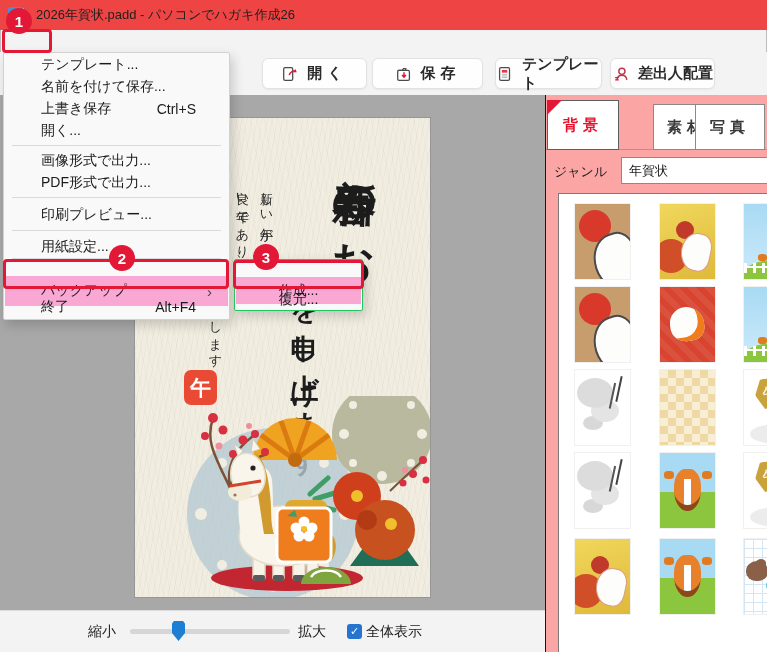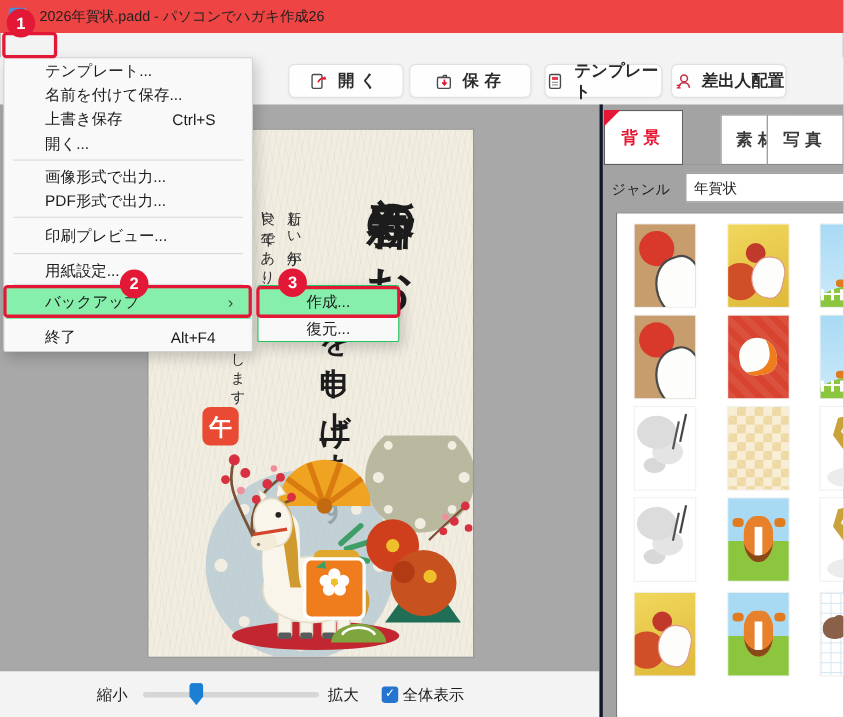--- a/index.html
+++ b/index.html
@@ -53,21 +53,21 @@
   .bottombar { position:absolute; left:0; top:610px; width:545px; height:42px; background:#f3f3f3; border-top:1px solid #dcdcdc; font-size:14px; color:#1b1b1b; }
   .bb-label { position:absolute; top:12px; }
   .lbl-out { left:88px; } .lbl-in { left:298px; } .lbl-fit { left:366px; }
   .slider-track { position:absolute; left:130px; top:18px; width:160px; height:5px; background:#d6d6d6; border-radius:3px; cursor:pointer; }
   .slider-thumb { position:absolute; top:-8px; width:13px; height:20px; background:#1c7fd4;
                   clip-path:polygon(15% 0,85% 0,100% 12%,100% 60%,50% 100%,0 60%,0 12%); cursor:grab; }
   .checkbox { position:absolute; left:347px; top:13px; width:15px; height:15px; background:#2574cf; border-radius:3px;
               color:#fff; font-size:11px; line-height:15px; text-align:center; cursor:pointer; }
 
   
-  .side-panel { position:absolute; left:545px; top:95px; width:222px; height:557px; background:#a3a3a3; border-left:3px solid #0f172a; overflow:hidden; }
+  .side-panel { position:absolute; left:545px; top:95px; width:222px; height:557px; background:#fca5a5; border-left:1px solid #0f172a; overflow:hidden; }
   .tab-line { position:absolute; left:0; top:54px; width:222px; height:1px; background:#9a9a9a; }
   .tab { position:absolute; background:#fff; display:flex; align-items:center; justify-content:center;
          font-size:15px; font-weight:700; letter-spacing:5px; color:#3a3a3a; cursor:pointer; }
   .tab-active { left:1px; top:5px; width:72px; height:50px; border:1px solid #5f5f5f; color:#e8112d; z-index:2; }
   .tab-active::before { content:""; position:absolute; left:-1px; top:-1px; width:15px; height:15px;
                         background:#e31837; clip-path:polygon(0 0,100% 0,0 100%); }
   .tab-2 { left:77px; top:9px; width:68px; height:46px; border:1px solid #8a8a8a;margin-left:30px; }
   .tab-3 { left:149px; top:9px; width:70px; height:46px; border:1px solid #8a8a8a; }
   .genre-label { position:absolute; left:8px; top:68px; font-size:13px; color:#222; }
   .genre-select { position:absolute; left:75px; top:62px; width:150px; height:27px; background:#fff; border:1px solid #8a8a8a;
@@ -120,21 +120,21 @@
                    box-shadow:4px -8px 0 -6px #8a6148, 16px 14px 0 -4px #6ec6e8; }
 
   
   .file-menu { position:absolute; left:3px; top:52px; width:227px; height:268px; z-index:10;
                background:#f9f9f9; border:1px solid #d2d2d2; border-radius:2px; box-shadow:3px 5px 12px rgba(0,0,0,.18); }
   .fm-item { position:absolute; left:1px; right:1px; display:flex; align-items:center; font-size:14px; color:#1b1b1b; cursor:pointer; }
   .fm-item .lab { padding-left:36px; flex:1; }
   .fm-item .sc { padding-right:32px; color:#1b1b1b; }
   .fm-item .arrow { position:absolute; right:16px; color:#444; font-size:15px; }
   .fm-sep { position:absolute; left:8px; right:8px; height:1px; background:#dadada; }
-  .fm-hl { background:#86efac; }
+  .fm-hl { background:#f9a8d4;margin-top:16px; }
 
   .submenu { position:absolute; left:234px; top:259px; width:129px; height:52px; z-index:10;
              background:#f9f9f9; border:1px solid #22c55e; border-radius:2px; box-shadow:3px 5px 12px rgba(0,0,0,.18);padding-left:10px; }
   .sm-item { position:absolute; left:1px; right:1px; display:flex; align-items:center; justify-content:center;
              font-size:14px; color:#1b1b1b; cursor:pointer; }
 
   
   .anno-box { position:absolute; border:3px solid #e31837; border-radius:4px; z-index:20; pointer-events:none; }
   .ab-file { left:2px; top:29px; width:50px; height:24px; }
   .ab-backup { left:3px; top:259px; width:226px; height:30px; }

